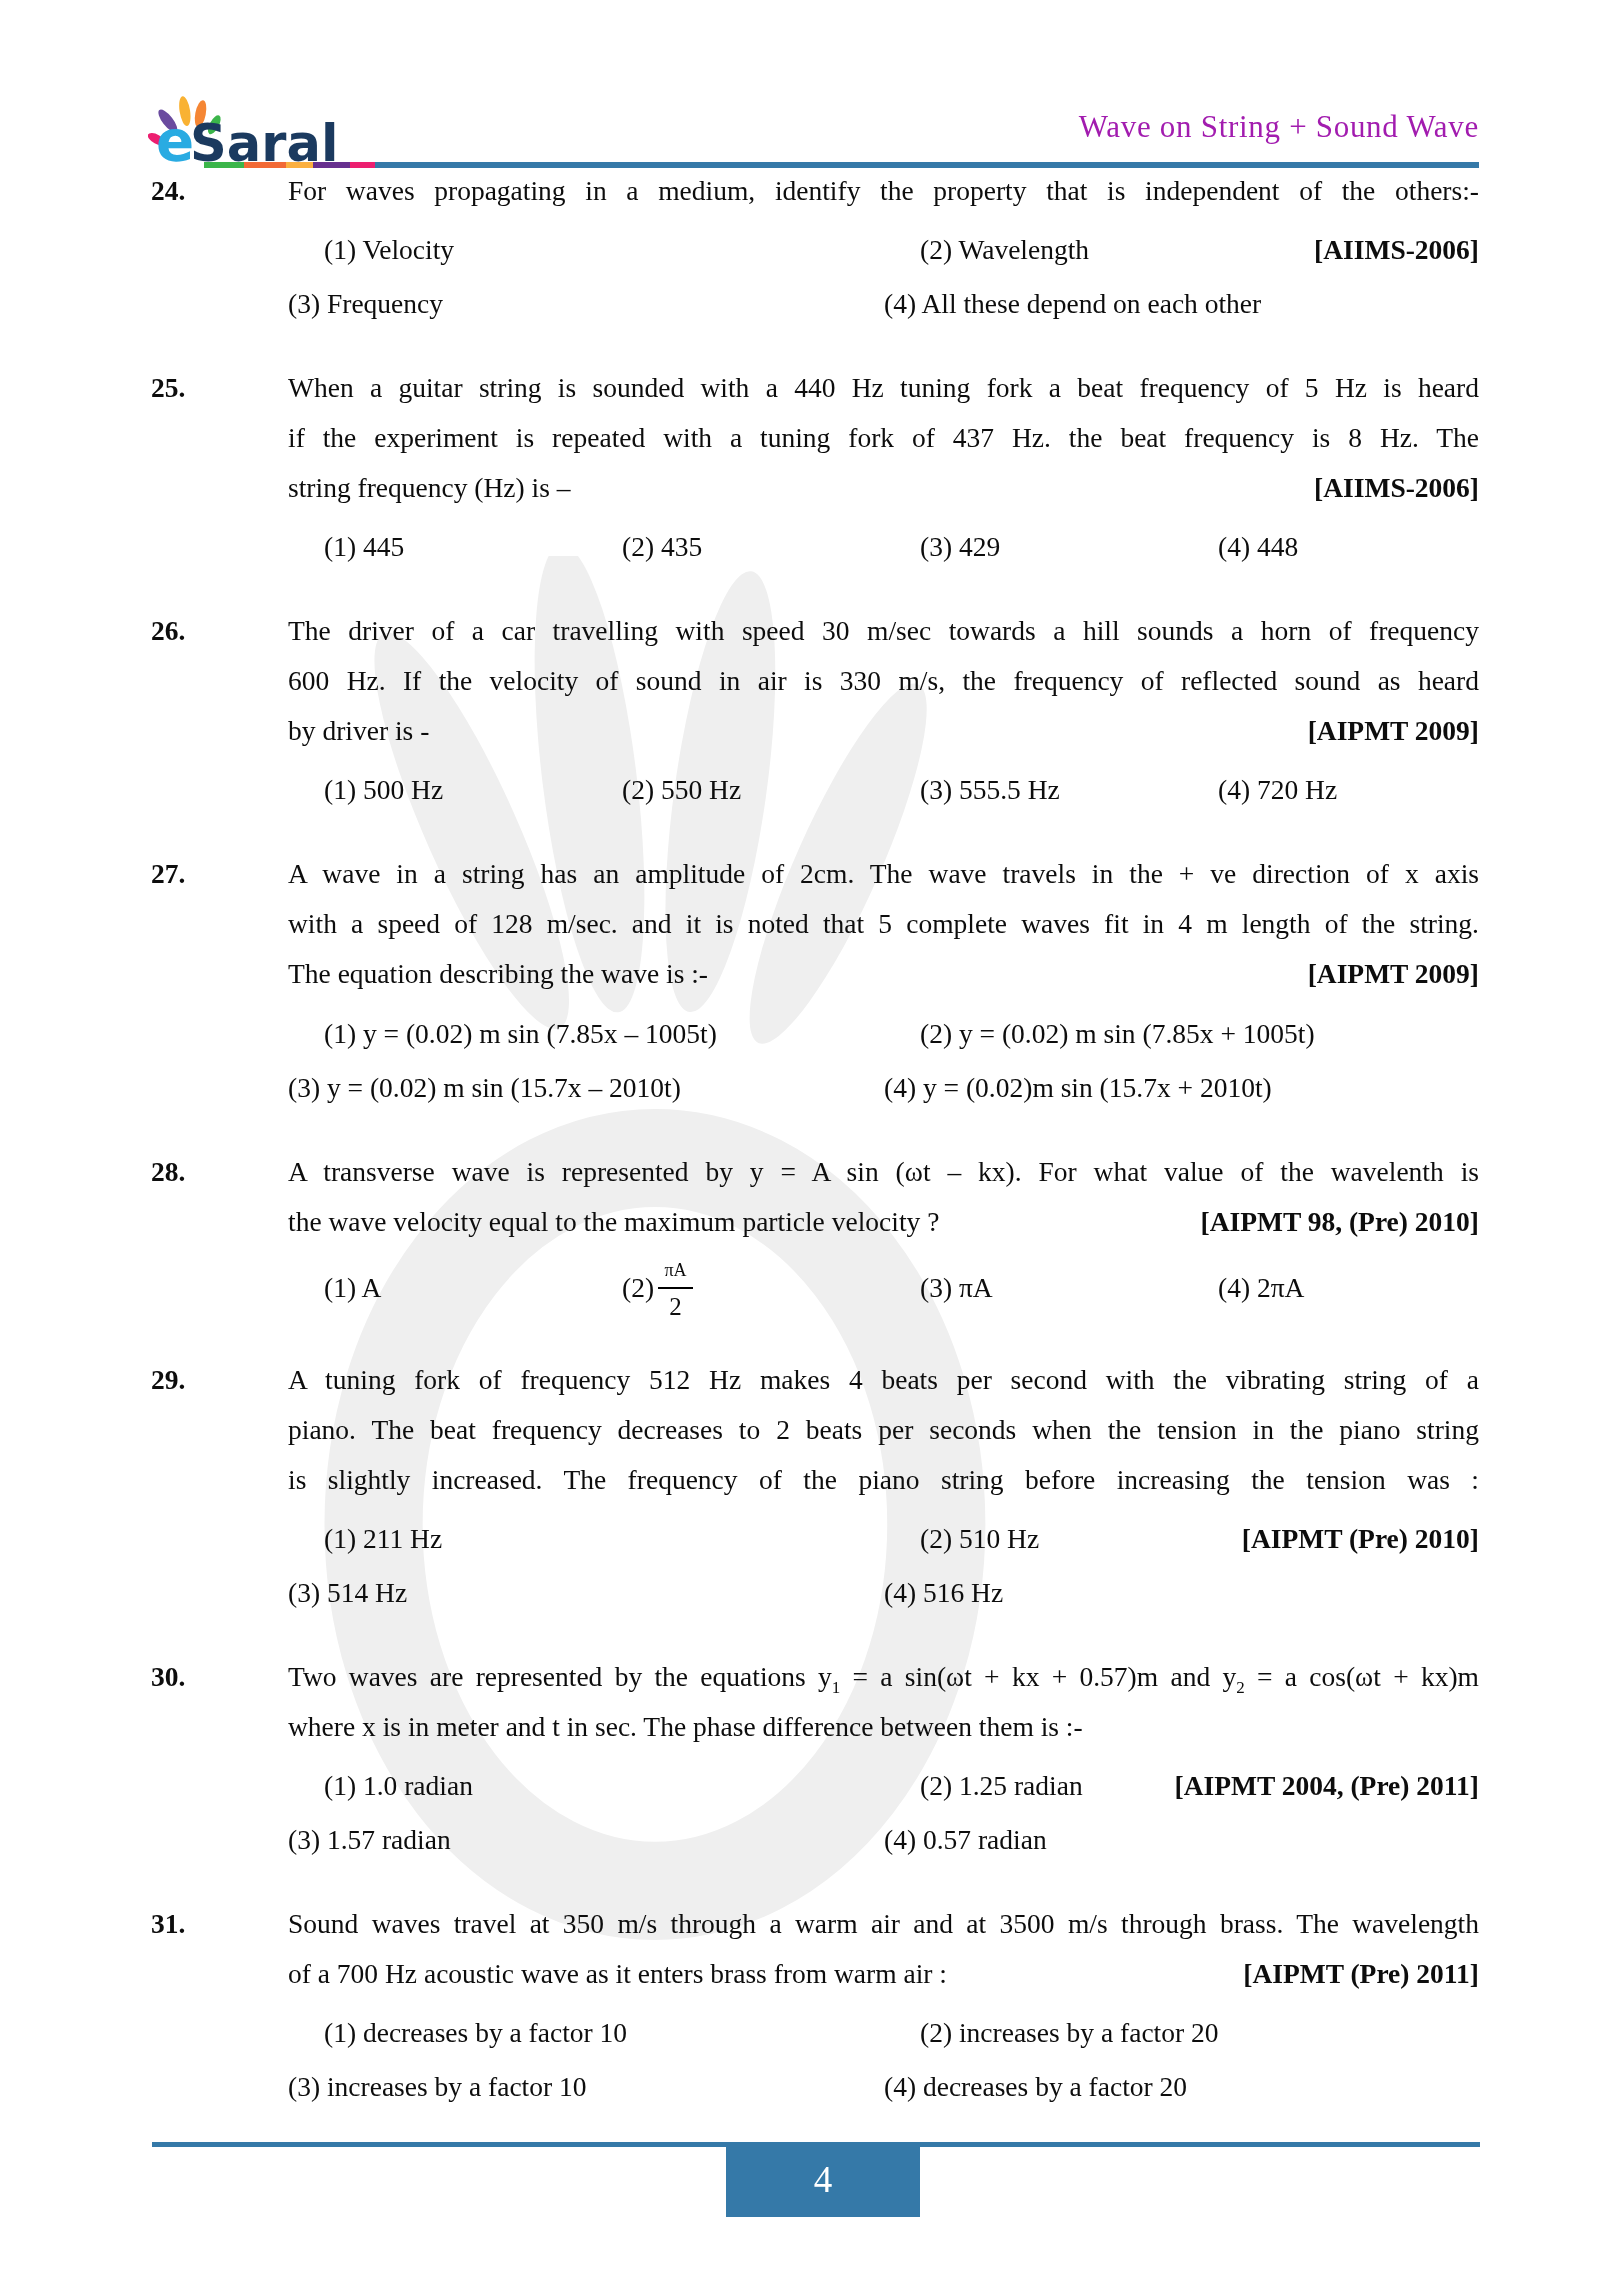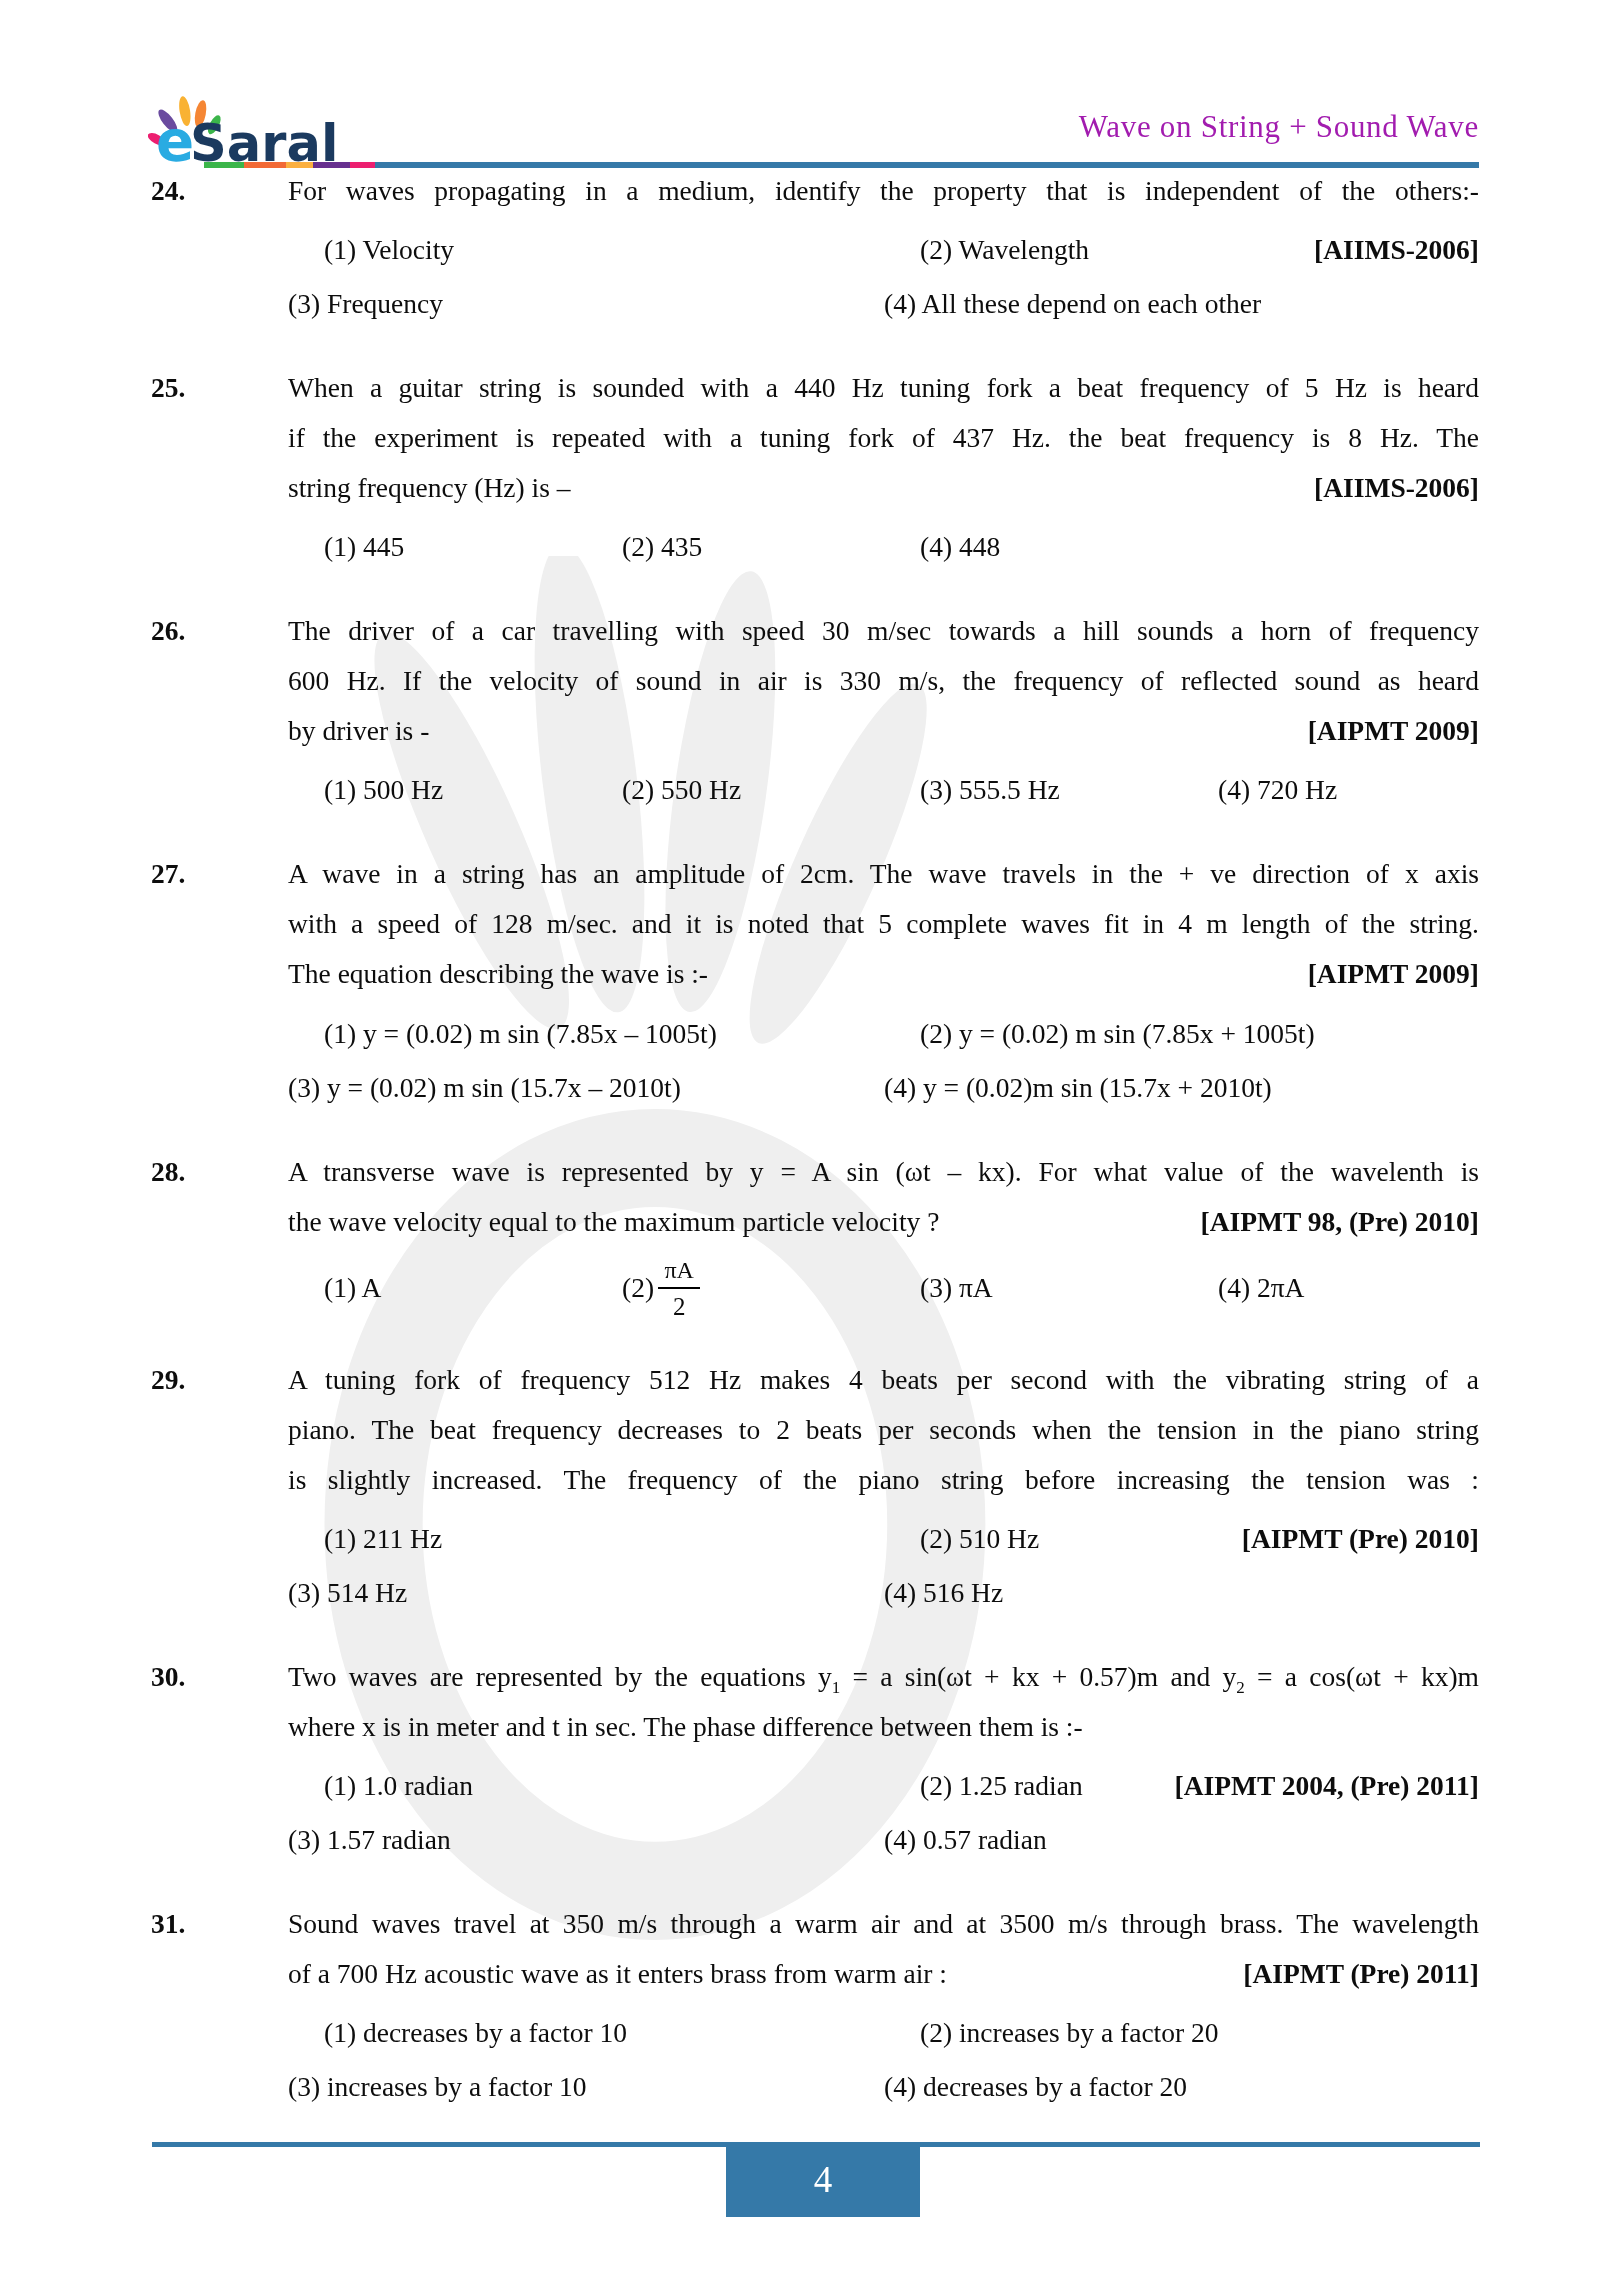--- a/index.html
+++ b/index.html
@@ -50,21 +50,21 @@
   .opt-row { display: flex; align-items: center; margin-top: 3.9px; }
   .q-line + .opt-row { margin-top: 9.2px; margin-left: 36px; }
   .opt { flex: none; display: flex; align-items: center; min-height: 50px; }
   .cols2 .opt:nth-child(1) { width: 596px; }
   .cols2 .opt:nth-child(2) { width: auto; }
   .cols4 .opt { width: 298px; }
   .cols4 .opt:nth-child(1) { width: 298px; }
   .cols4 .opt:nth-child(4) { width: auto; }
   .opt-label { white-space: pre; }
   .frac { display: inline-flex; flex-direction: column; align-items: center; margin-left: 3.9px; }
-  .frac .num { border-bottom: 2px solid #000; padding: 0 6.5px 2.6px; line-height: 29px; font-size: 24px; }
+  .frac .num { border-bottom: 2px solid #000; padding: 0 6.5px 2.6px; line-height: 29px; font-size: 18px; }
   .frac .den { padding-top: 2.6px; line-height: 29px; font-size: 25px; }
 
   
   .footer-rule { position: absolute; left: 152px; top: 2142px; width: 1328px; height: 5.2px; }
   .page-box {
     position: absolute; left: 726px; top: 2142px; width: 194px; height: 75px;
     color: #ffffff; display: flex; align-items: center; justify-content: center;
     font-size: 37px;
   }
 </style>
@@ -127,20 +127,21 @@
       <div class="q-body">
         <div class="q-line just"><span class="q-text">When a guitar string is sounded with a 440 Hz tuning fork a beat frequency of 5 Hz is heard</span></div>
         <div class="q-line just"><span class="q-text">if the experiment is repeated with a tuning fork of 437 Hz. the beat frequency is 8 Hz. The</span></div>
         <div class="q-line flexline">
           <span class="q-text">string frequency (Hz) is –</span>
           <span class="tag">[AIIMS-2006]</span>
         </div>
         <div class="opt-row cols4">
           <span class="opt">(1) 445</span>
           <span class="opt">(2) 435</span>
+          <span class="opt">(3) 429</span>
           <span class="opt">(4) 448</span>
         </div>
       </div>
     </div>
     <div class="q">
       <div class="q-num">26.</div>
       <div class="q-body">
         <div class="q-line just"><span class="q-text">The driver of a car travelling with speed 30 m/sec towards a hill sounds a horn of frequency</span></div>
         <div class="q-line just"><span class="q-text">600 Hz. If the velocity of sound in air is 330 m/s, the frequency of reflected sound as heard</span></div>
         <div class="q-line flexline">

